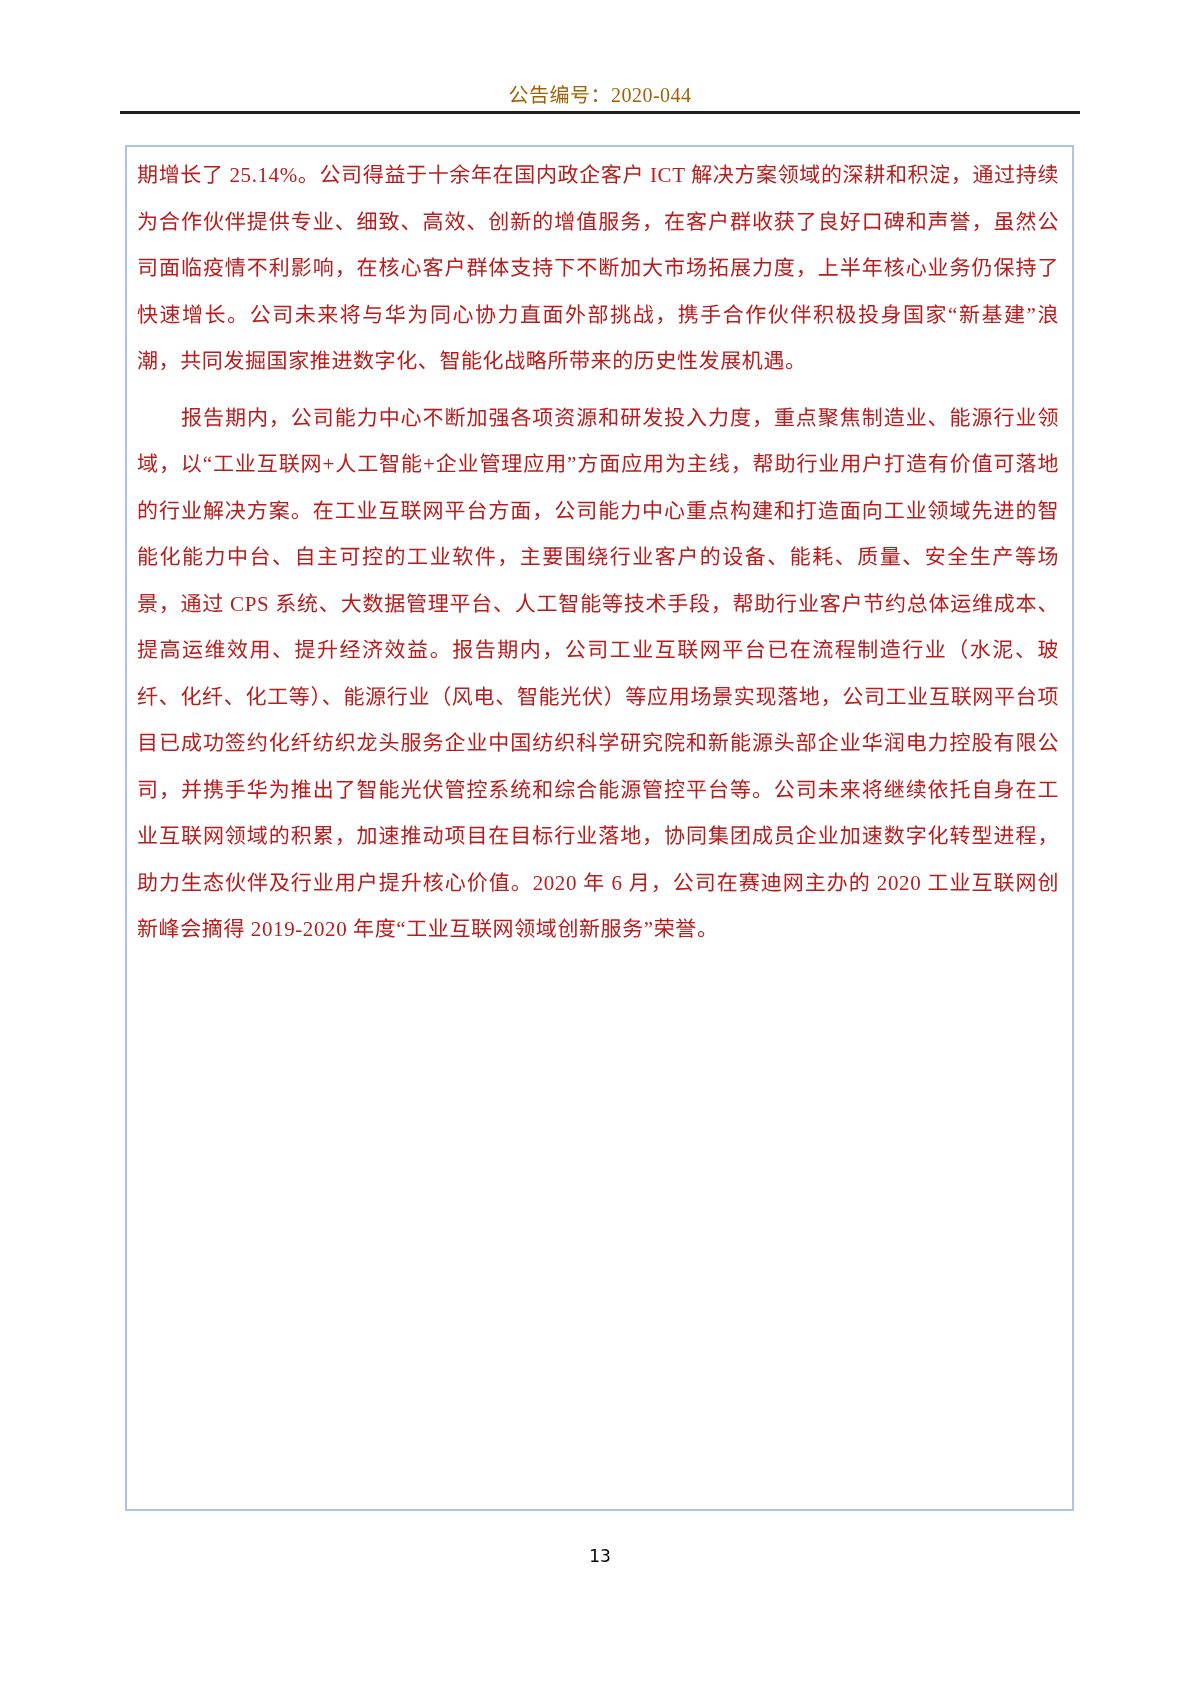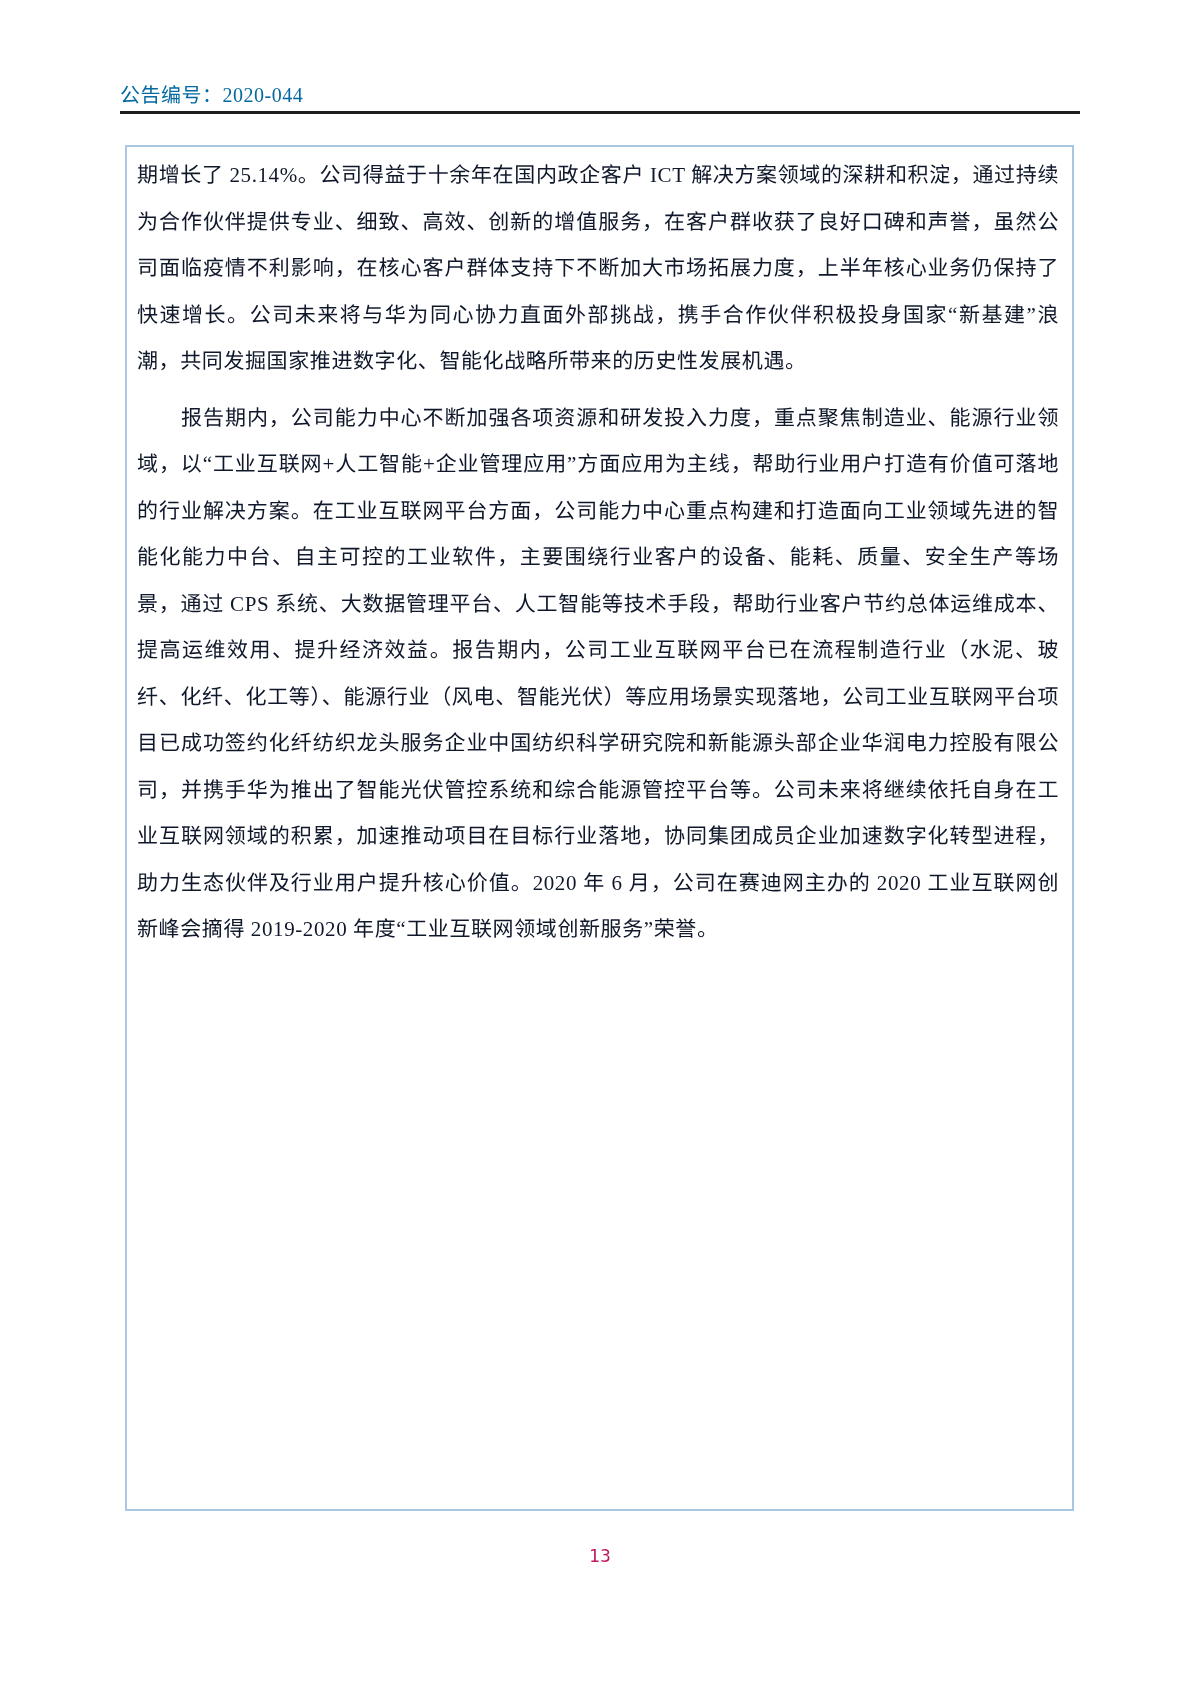--- a/index.html
+++ b/index.html
@@ -14,24 +14,24 @@
     background: #ffffff;
     font-family: "Liberation Serif", "DejaVu Serif", serif;
     color: #1c1c1c;
     overflow: hidden;
   }
   .header {
     position: absolute;
     top: 82px;
     left: 120px;
     width: 960px;
-    text-align: left;
+    text-align: center;
     font-size: 20px;
     line-height: 26px;
-    color: #0369a1;
+    color: #a16207;
     letter-spacing: 0.5px;
   }
   .header-rule {
     position: absolute;
     top: 111px;
     left: 120px;
     width: 960px;
     height: 3px;
     background: #1f1f1f;
   }
@@ -46,37 +46,37 @@
     background: #ffffff;
     padding: 5px 13px 0 10px;
   }
   .content-box p {
     margin: 0;
     font-size: 21px;
     line-height: 46.5px;
     text-align: justify;
     text-justify: inter-character;
     letter-spacing: 0.6px;
-    color: #0f172a;
+    color: #b91c1c;
   }
   .content-box p + p {
     margin-top: 10px;
   }
   .content-box p.indent {
     text-indent: 44px;
   }
   .footer {
     position: absolute;
     top: 1546px;
     left: 0;
     width: 1200px;
     text-align: center;
     font-size: 17px;
     font-family: "DejaVu Sans", "Liberation Sans", sans-serif;
-    color: #be185d;
+    color: #000000;
   }
 </style>
 </head>
 <body>
 
 <div class="page">
 
   <div class="header">
     <span>公告编号：2020-044</span>
   </div>

